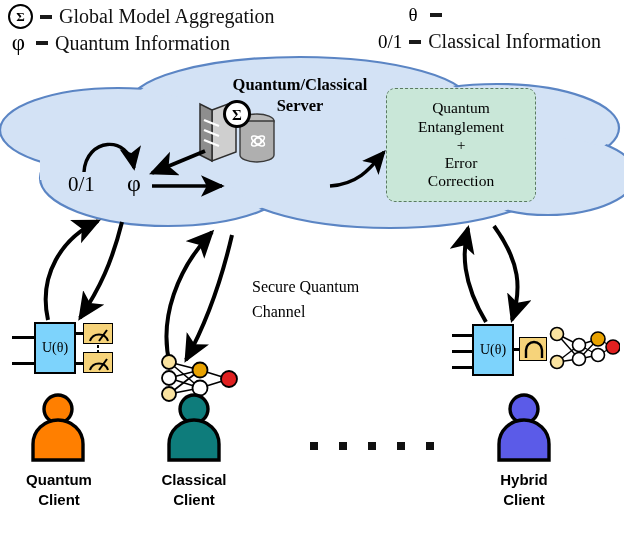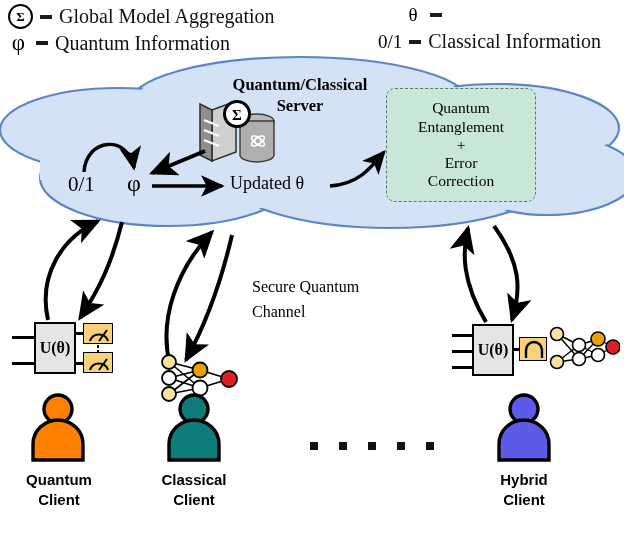--- a/index.html
+++ b/index.html
@@ -25,23 +25,23 @@
      font-family:"Liberation Serif",serif;font-size:15.5px;color:#000;line-height:1.18;}
 
   .inline-lbl{position:absolute;font-family:"Liberation Serif",serif;color:#000;white-space:nowrap;}
 
   .channel-lbl{position:absolute;font-family:"Liberation Serif",serif;font-size:16px;
      color:#000;text-align:left;line-height:1.55;white-space:nowrap;}
 
   .client-name{position:absolute;font-family:"Liberation Sans",sans-serif;font-weight:bold;
      font-size:15px;color:#000;text-align:center;line-height:1.3;white-space:nowrap;}
 
-  .gate{position:absolute;background:#e5e5e5;border:2px solid #000;box-sizing:border-box;
+  .gate{position:absolute;background:#7dd3fc;border:2px solid #000;box-sizing:border-box;
      display:flex;align-items:center;justify-content:center;
-     font-family:"Liberation Serif",serif;font-size:16px;color:#000;font-weight:bold;}
+     font-family:"Liberation Serif",serif;font-size:14px;color:#000;}
   .wire{position:absolute;background:#000;}
   .meter{position:absolute;background:#F6D37A;border:1.6px solid #000;box-sizing:border-box;}
   .vdots{position:absolute;display:flex;flex-direction:column;justify-content:space-between;align-items:center;}
   .vdots i{display:block;width:2.6px;height:2.6px;background:#000;}
 
   .dotrow{position:absolute;display:flex;align-items:center;}
   .dotrow i{display:block;width:8px;height:8px;background:#111;margin-right:21px;}
   .dotrow i:last-child{margin-right:0;}
 </style>
 </head>
@@ -125,21 +125,20 @@
       </marker>
     </defs>
     <path d="M84 172 C 86 138, 128 134, 134 168" stroke="#000" stroke-width="3.4" fill="none" marker-end="url(#ah)"></path>
     <path d="M205 151 L 152 173" stroke="#000" stroke-width="4" fill="none" marker-end="url(#ah)"></path>
     <path d="M152 186 L 222 186" stroke="#000" stroke-width="3.4" fill="none" marker-end="url(#ah)"></path>
     <path d="M330 186 C 360 184, 372 166, 384 152" stroke="#000" stroke-width="3.4" fill="none" marker-end="url(#ah)"></path>
   </svg>
 
   <div class="inline-lbl" style="left:68px;top:172px;font-size:21px;">0/1</div>
   <div class="inline-lbl" style="left:127px;top:170px;font-size:24px;">φ</div>
-  <div class="inline-lbl" style="left:230px;top:173px;font-size:18px;">Updated θ</div>
 
   <div class="qe-box" style="left:386px;top:88px;width:148px;height:112px;">
     <div>
       <span>Quantum</span><br>
       <span>Entanglement</span><br>
       <span>+</span><br>
       <span>Error</span><br>
       <span>Correction</span>
     </div>
   </div>

